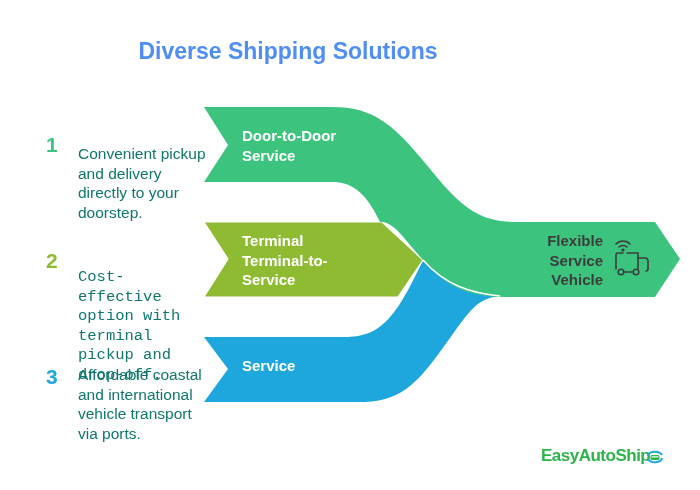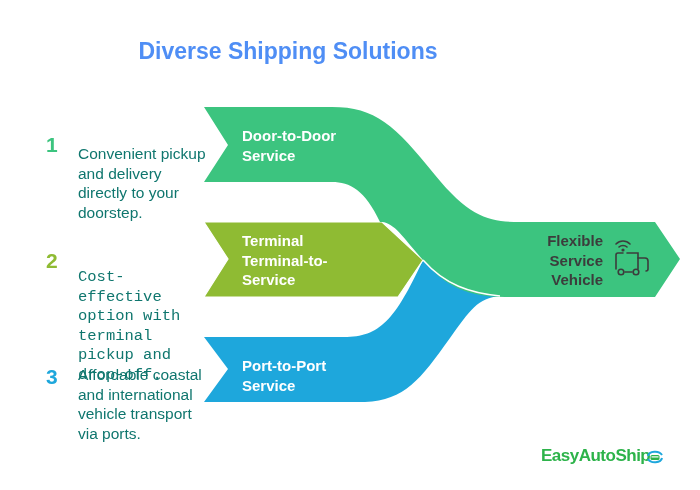--- a/index.html
+++ b/index.html
@@ -48,21 +48,20 @@
 <div class="band-label" style="top:126px;">
   <div>Door-to-Door</div>
   <div>Service</div>
 </div>
 <div class="band-label" style="top:231px;">
   <div>Terminal</div>
   <div>Terminal-to-</div>
   <div>Service</div>
 </div>
 <div class="band-label" style="top:356px;">
-  <div>Port-to-Port</div>
   <div>Service</div>
 </div>
 
 <div class="dest-label">
   <div>Flexible</div>
   <div>Service</div>
   <div>Vehicle</div>
 </div>
 <svg class="truck" width="44" height="44" viewBox="0 0 44 44">
   <g fill="none" stroke="#3c3c3c" stroke-width="1.6" stroke-linecap="round">

